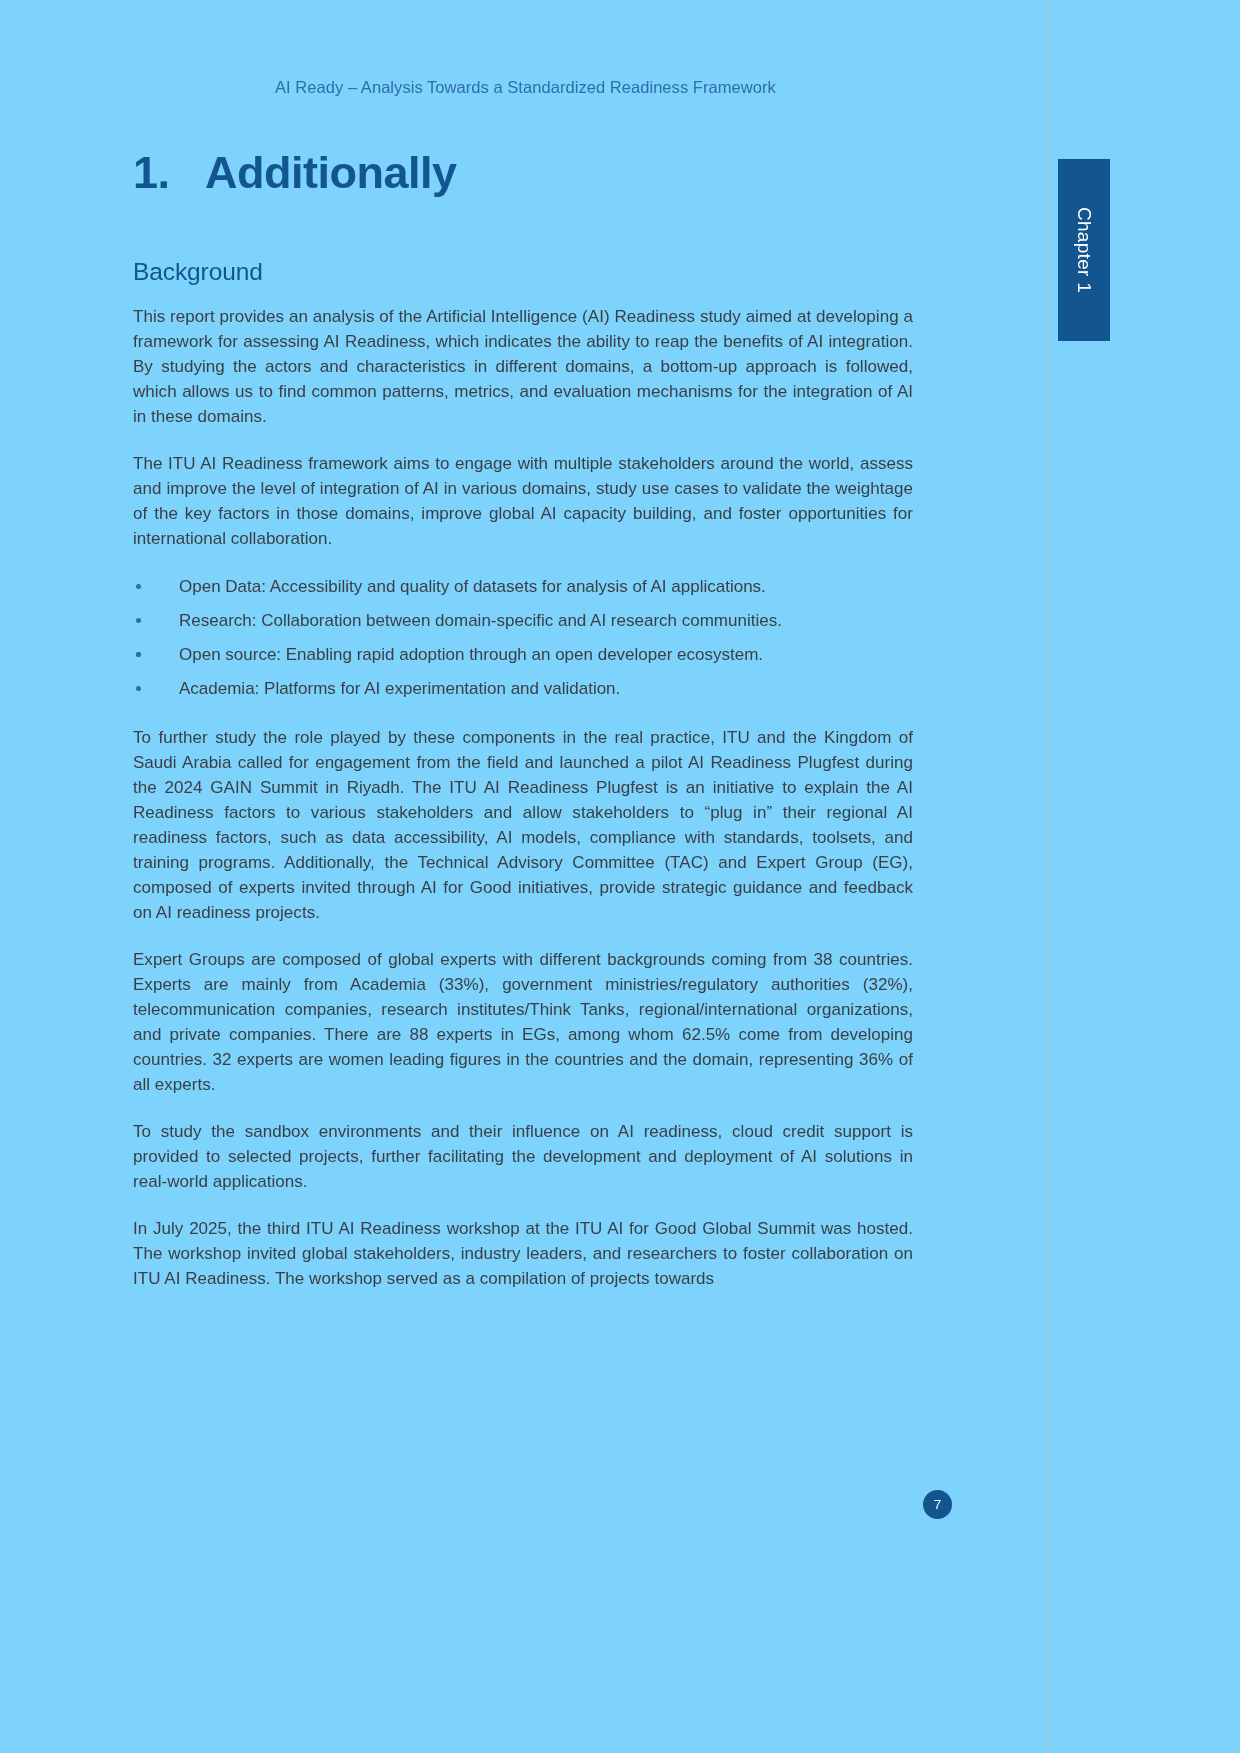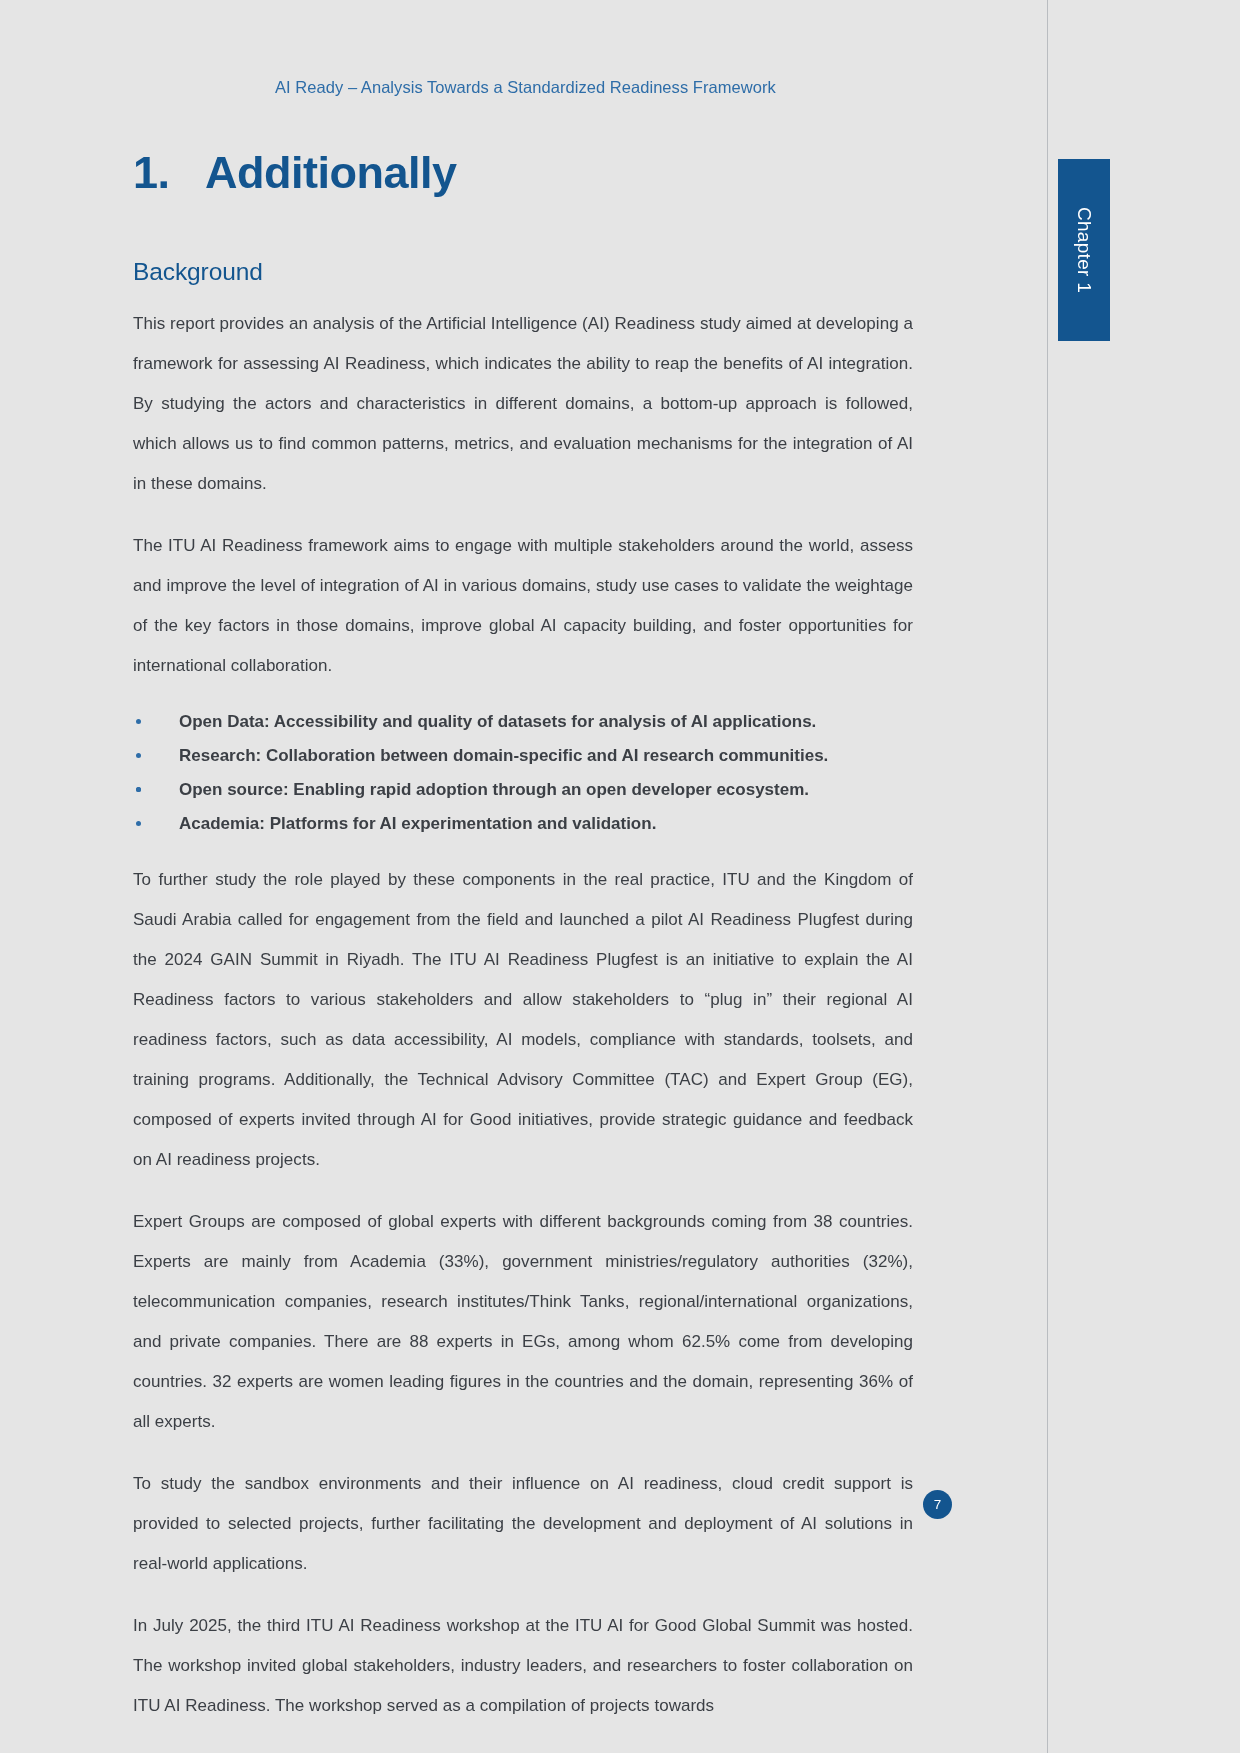--- a/index.html
+++ b/index.html
@@ -8,21 +8,21 @@
     background: #ffffff;
   }
   body {
     font-family: "Liberation Sans", sans-serif;
     -webkit-font-smoothing: antialiased;
   }
   .page {
     position: relative;
     width: 1240px;
     height: 1753px;
-    background: #e5e5e5;
+    background: #7dd3fc;
     overflow: hidden;
   }
 
   
   .vrule {
     position: absolute;
     top: 0;
     left: 1047px;
     width: 1px;
     height: 1753px;
@@ -89,34 +89,33 @@
     color: #13558f;
     font-size: 24.5px;
     font-weight: 400;
     margin: 60px 0 18px 0;
     letter-spacing: -0.1px;
   }
 
   p.body {
     margin: 0 0 22px 0;
     font-size: 17px;
-    line-height: 40px;
+    line-height: 25px;
     color: #3b3f45;
     text-align: justify;
     letter-spacing: 0.03px;
   }
   p.body.tight {
     margin-bottom: 20px;
   }
 
   ul.bullets {
     list-style: none;
     margin: 0 0 22px 0;
     padding: 0;
-    font-weight: bold;
   }
   ul.bullets li {
     position: relative;
     padding-left: 46px;
     font-size: 17px;
     line-height: 28.6px;
     color: #3b3f45;
     margin-bottom: 5.5px;
   }
   ul.bullets li .bullet-dot {

